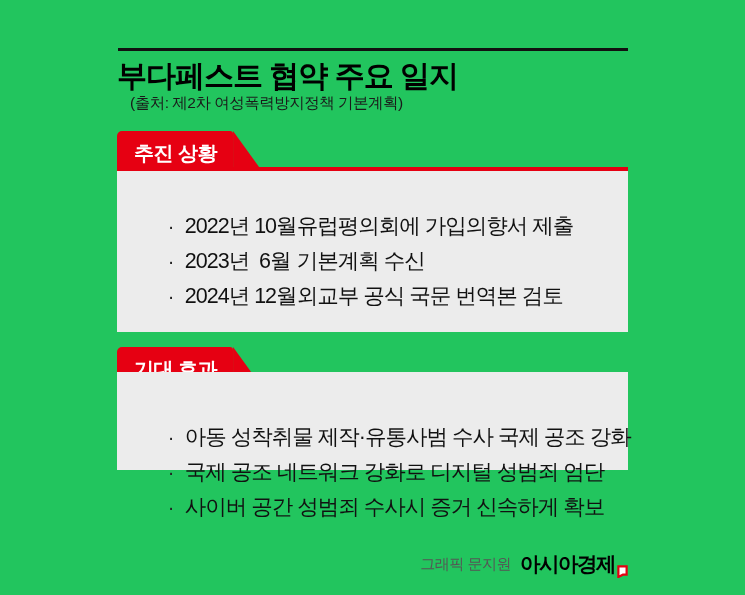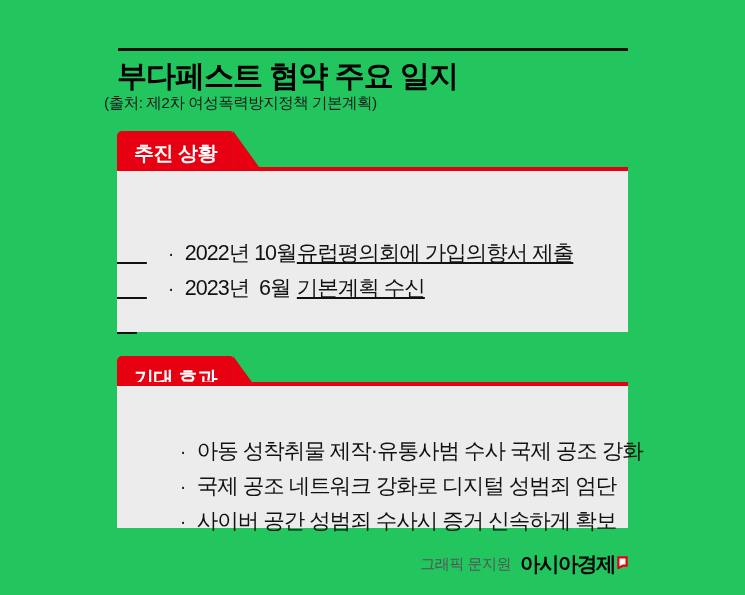--- a/index.html
+++ b/index.html
@@ -16,68 +16,68 @@
     position:relative;width:745px;height:595px;background:#22c55e;overflow:hidden;
   }
   .top-rule{
     position:absolute;left:118px;top:48px;width:510px;height:3px;background:var(--rule-black);
   }
   .title{
     position:absolute;left:117px;top:56px;width:520px;
     font-size:30px;font-weight:800;letter-spacing:-1px;color:#000;white-space:nowrap;
   }
   .source{
-    position:absolute;left:104px;top:93px;width:520px;
+    position:absolute;left:130px;top:93px;width:520px;
     font-size:15.5px;font-weight:500;letter-spacing:-0.5px;color:#1a1a1a;white-space:nowrap;
   }
   .badge{
     position:absolute;left:117px;height:36px;
     background:var(--accent-red);color:#fff;
     font-size:20px;font-weight:700;letter-spacing:-0.5px;
     line-height:36px;padding:4px 16px 0 17px;
     border-radius:5px 3px 0 0;white-space:nowrap;
   }
   .badge::after{
     content:"";position:absolute;left:100%;top:0;width:26px;height:100%;
     background:var(--accent-red);
     clip-path:polygon(0 0, 100% 100%, 0 100%);
   }
   .badge.s1{top:131px;}
-  .badge.s2{top:356px;}
+  .badge.s2{top:347px;}
   .red-line{
     position:absolute;left:117px;width:511px;height:4px;background:var(--accent-red);
   }
   .red-line.s1{top:167px;}
   .red-line.s2{top:382px;}
   .gray-box{
     position:absolute;left:117px;width:511px;background:var(--box-gray);
   }
-  .gray-box.s1{top:171px;height:161px;padding-top:30px;text-decoration:underline;}
-  .gray-box.s2{top:386px;height:142px;padding-top:13px;padding-left:12px;}
+  .gray-box.s1{top:171px;height:161px;padding-top:3px;}
+  .gray-box.s2{top:372px;height:98px;padding-top:13px;}
   .item{
     height:35px;line-height:35px;font-size:21.5px;font-weight:500;
     letter-spacing:-1px;color:#111;white-space:pre;
   }
   .bullet{
     display:inline-block;width:17px;margin-left:21px;text-align:left;
     font-size:20px;color:#222;vertical-align:baseline;
   }
   .date{
     display:inline-block;width:112px;white-space:pre;
   }
   .footer{
     position:absolute;right:117px;top:551px;height:26px;
     display:flex;align-items:center;gap:9px;
   }
   .credit{
     font-size:15px;font-weight:500;color:var(--credit-gray);letter-spacing:-0.5px;white-space:nowrap;
   }
   .brand{
     font-size:20.5px;font-weight:800;color:#000;letter-spacing:-1.5px;white-space:nowrap;
-    display:flex;align-items:center;
+    display:flex;align-items:flex-end;
   }
   .brand-logo{
     width:11px;height:13px;margin-left:2px;margin-top:-4px;display:block;
   }
 </style>
 </head>
 <body>
 
 <div class="canvas">
 
@@ -89,20 +89,23 @@
   <div class="badge s1">
     <span>추진 상황</span>
   </div>
   <div class="red-line s1"></div>
   <div class="gray-box s1">
     <div class="item">
       <span class="bullet">·</span><span class="date">2022년 10월</span><span class="desc">유럽평의회에 가입의향서 제출</span>
     </div>
     <div class="item">
       <span class="bullet">·</span><span class="date">2023년  6월</span><span class="desc">기본계획 수신</span>
+    </div>
+    <div class="item">
+      <span class="bullet">·</span><span class="date">2024년 12월</span><span class="desc">외교부 공식 국문 번역본 검토</span>
     </div>
   </div>
 
   <div class="badge s2">
     <span>기대 효과</span>
   </div>
   <div class="red-line s2"></div>
   <div class="gray-box s2">
     <div class="item">
       <span class="bullet">·</span><span class="desc">아동 성착취물 제작·유통사범 수사 국제 공조 강화</span>

